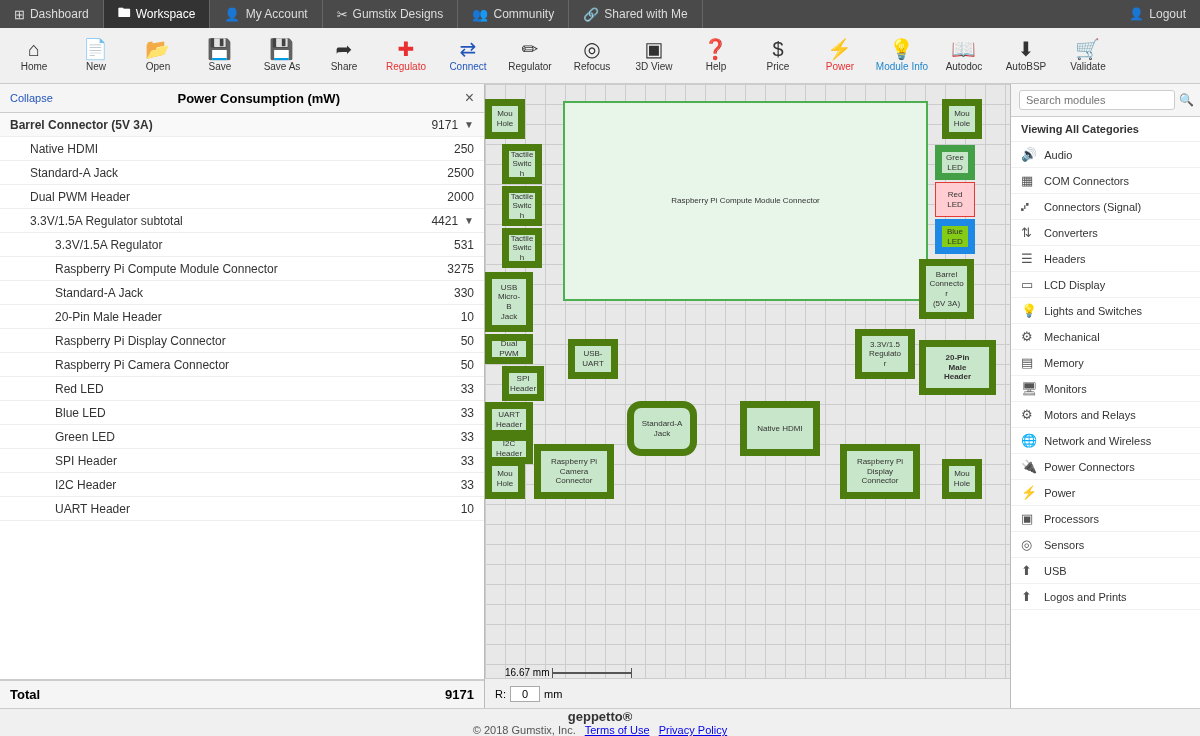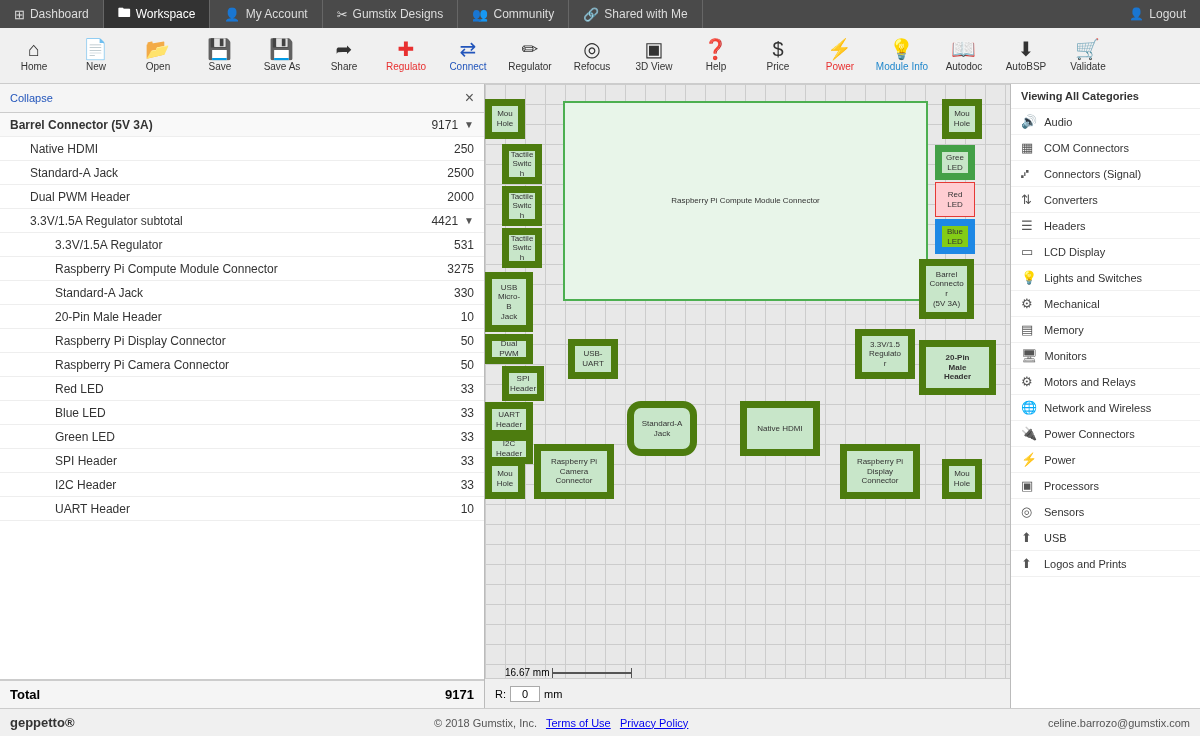--- a/index.html
+++ b/index.html
@@ -276,20 +276,21 @@
     #status-bar {
       height: 28px;
       background: #f0f0f0;
       border-top: 1px solid #ccc;
       display: flex;
       align-items: center;
       justify-content: space-between;
       padding: 0 10px;
       font-size: 11px;
       color: #555;
+      flex-direction: column;
     }
     #geppetto-logo {
       font-size: 13px;
       font-weight: bold;
       color: #333;
     }
     .r-input-area {
       display: flex;
       align-items: center;
       gap: 4px;
@@ -412,20 +413,21 @@
       <span class="toolbar-icon" style="">🛒</span>
       <span>Validate</span>
     </div>
   </div>
 
 <div id="main">
 
   <div id="power-panel">
     <div id="power-panel-header">
       <span id="collapse-btn">Collapse</span>
+      <span id="panel-title">Power Consumption (mW)</span>
       <span id="close-btn">×</span>
     </div>
     <div id="power-table">
 
     <div class="power-row group-header">
           <span class="power-row-name">Barrel Connector (5V 3A)</span>
           <span class="power-row-value">9171</span>
           <span class="power-row-arrow">▼</span>
         </div>
         <div class="power-row sub-item">
@@ -567,20 +569,24 @@
       <div class="pcb-component" style="left: 355px; top: 360px; width: 80px; height: 55px; white-space: pre;"><span>Raspberry Pi
 Display
 Connector</span></div>
       <div class="pcb-component" style="left: 0px; top: 375px; width: 40px; height: 40px; white-space: pre;"><span>Mou
 Hole</span></div>
       <div class="pcb-component" style="left: 457px; top: 375px; width: 40px; height: 40px; white-space: pre;"><span>Mou
 Hole</span></div>
     </div>
 
   <div id="right-sidebar">
+    <div id="search-box">
+      <input id="search-input" type="text" placeholder="Search modules" style="">
+      <span>🔍</span>
+    </div>
     <div id="categories-label">Viewing All Categories</div>
     <div id="categories-list">
 
     <div class="category-item">
           <span class="cat-icon">🔊</span>
           <span>Audio</span>
         </div>
         <div class="category-item">
           <span class="cat-icon">▦</span>
           <span>COM Connectors</span>

